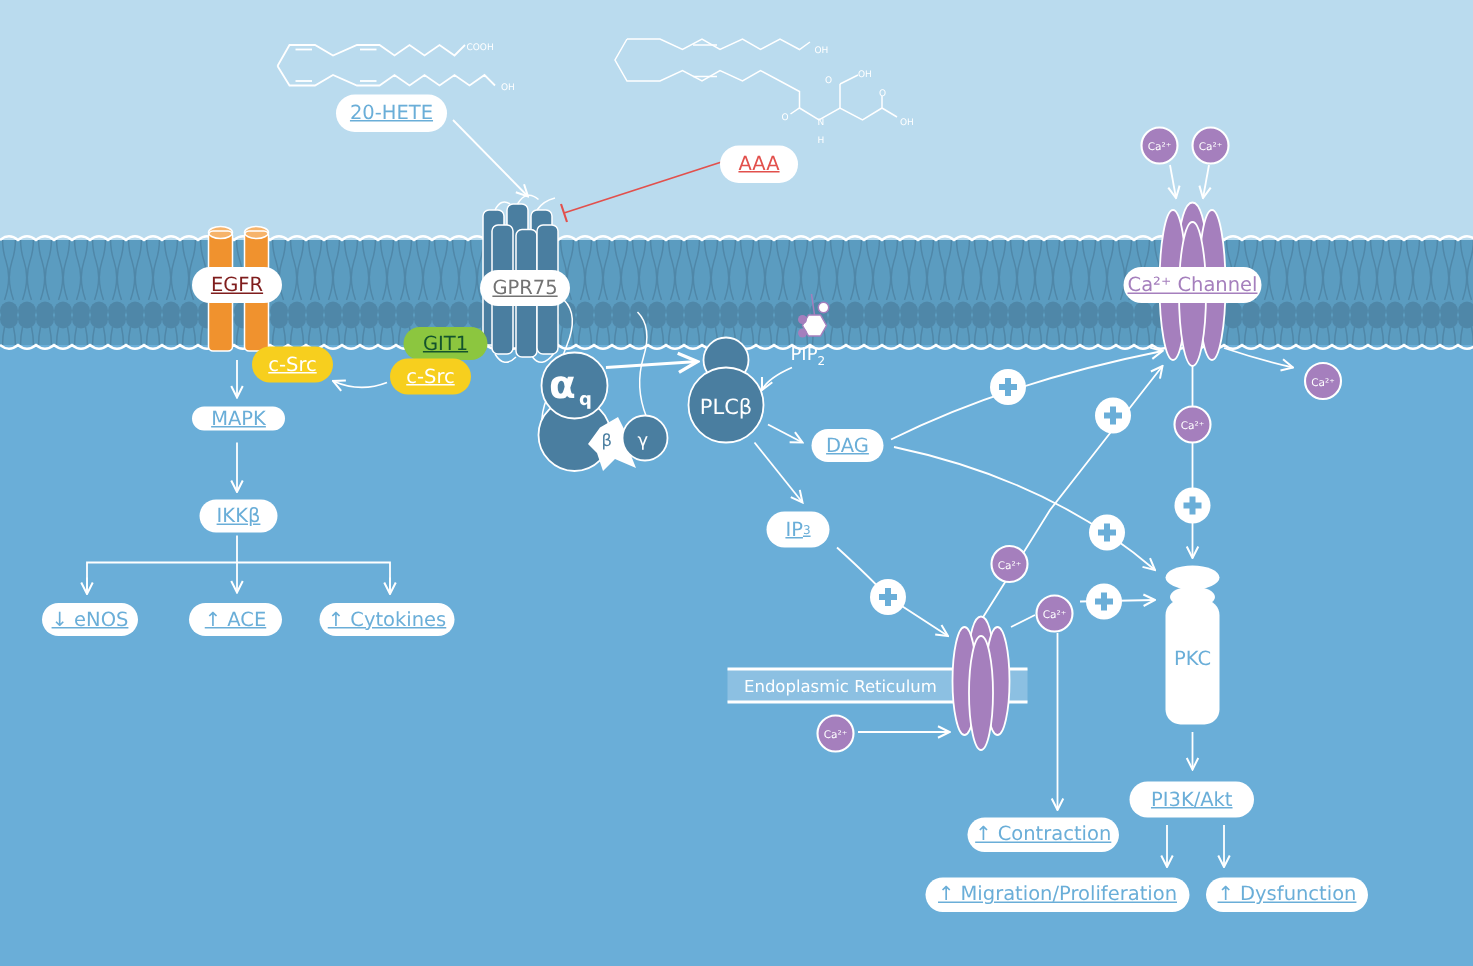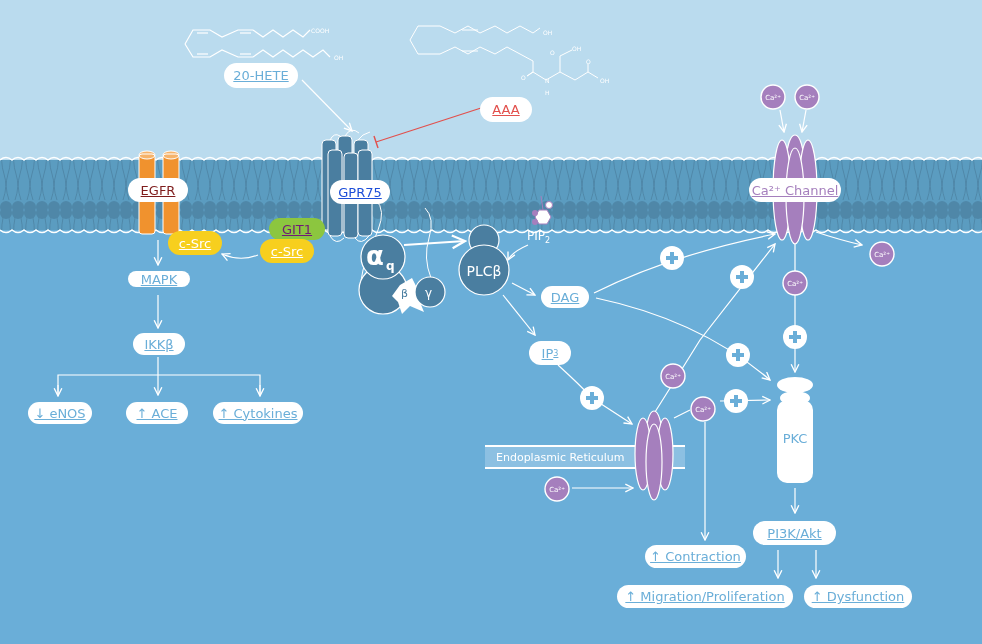--- a/index.html
+++ b/index.html
@@ -232,32 +232,32 @@
         <g>
           <circle cx="557" cy="489" r="12" fill="#a57fbd" stroke="#fff" stroke-width="1.4"></circle>
           <text x="557" y="492" text-anchor="middle" font-size="7" fill="#fff" font-family="DejaVu Sans, sans-serif">Ca²⁺</text>
         </g>
       </g>
 </svg>
 
 <div class="pill" style="left:224px;top:63px;width:74px;height:25px;border-radius:13px;">20-HETE</div>
 <div class="pill" style="left:480px;top:97px;width:52px;height:25px;border-radius:13px;color:#e2504c;">AAA</div>
 <div class="pill" style="left:128px;top:178px;width:60px;height:24px;color:#7f1d1d;">EGFR</div>
-<div class="pill" style="left:330px;top:180px;width:60px;height:24px;color:#1d4ed8;">GPR75</div>
+<div class="pill" style="left:320px;top:180px;width:60px;height:24px;color:#737373;">GPR75</div>
 <div class="pill" style="left:749px;top:178px;width:92px;height:24px;color:#a57fbd;">Ca²⁺ Channel</div>
-<div class="pill" style="left:269px;top:218px;width:56px;height:22px;background:#8cc63f;color:#701a75;border-radius:11px;">GIT1</div>
+<div class="pill" style="left:269px;top:218px;width:56px;height:22px;background:#8cc63f;color:#14532d;border-radius:11px;">GIT1</div>
 <div class="pill" style="left:260px;top:239px;width:54px;height:24px;background:#f7cf1e;color:#fff;border-radius:12px;">c-Src</div>
 <div class="pill" style="left:168px;top:231px;width:54px;height:24px;background:#f7cf1e;color:#fff;border-radius:12px;">c-Src</div>
 <div class="pill" style="left:128px;top:271px;width:62px;height:16px;">MAPK</div>
 <div class="pill" style="left:133px;top:333px;width:52px;height:22px;">IKKβ</div>
 <div class="pill" style="left:28px;top:402px;width:64px;height:22px;text-align:right;">↓ eNOS</div>
 <div class="pill" style="left:126px;top:402px;width:62px;height:22px;">↑ ACE</div>
 <div class="pill" style="left:213px;top:402px;width:90px;height:22px;">↑ Cytokines</div>
 <div class="pill" style="left:541px;top:286px;width:48px;height:22px;">DAG</div>
-<div class="pill" style="left:529px;top:341px;width:42px;height:24px;">
+<div class="pill" style="left:511px;top:341px;width:42px;height:24px;">
       <span>IP</span>
       <sub style="font-size:8px;">3</sub>
     </div>
 <div class="pill" style="left:753px;top:521px;width:83px;height:24px;">PI3K/Akt</div>
 <div class="pill" style="left:645px;top:545px;width:101px;height:23px;">↑ Contraction</div>
 <div class="pill" style="left:617px;top:585px;width:176px;height:23px;">↑ Migration/Proliferation</div>
 <div class="pill" style="left:804px;top:585px;width:108px;height:23px;">↑ Dysfunction</div>
 </div>
 
 </body></html>

